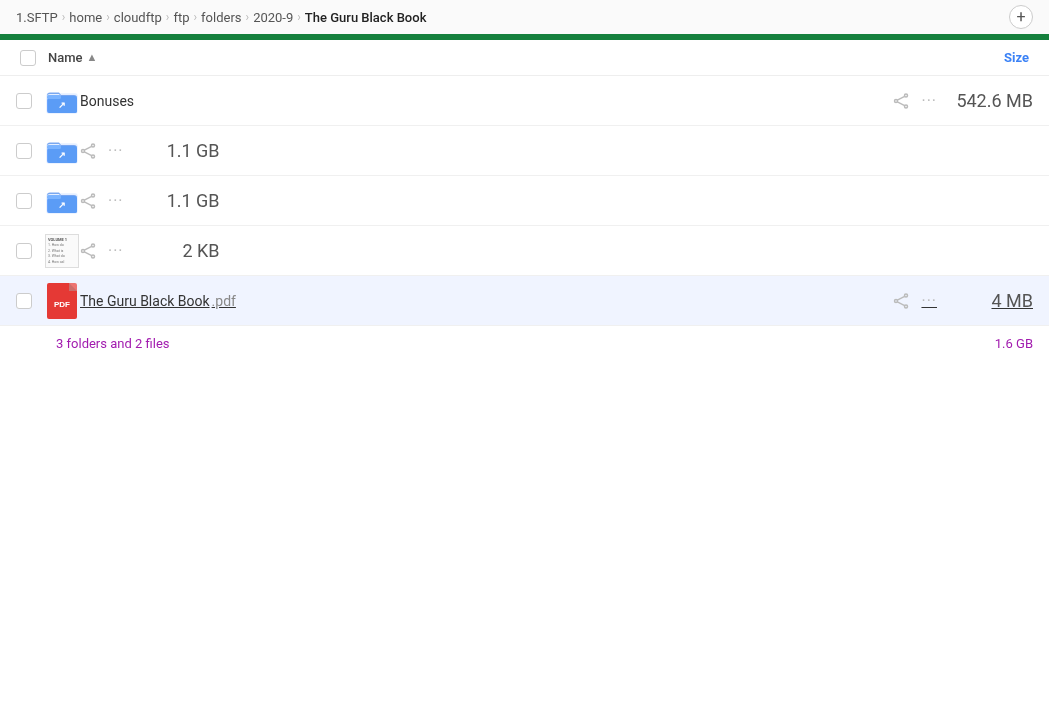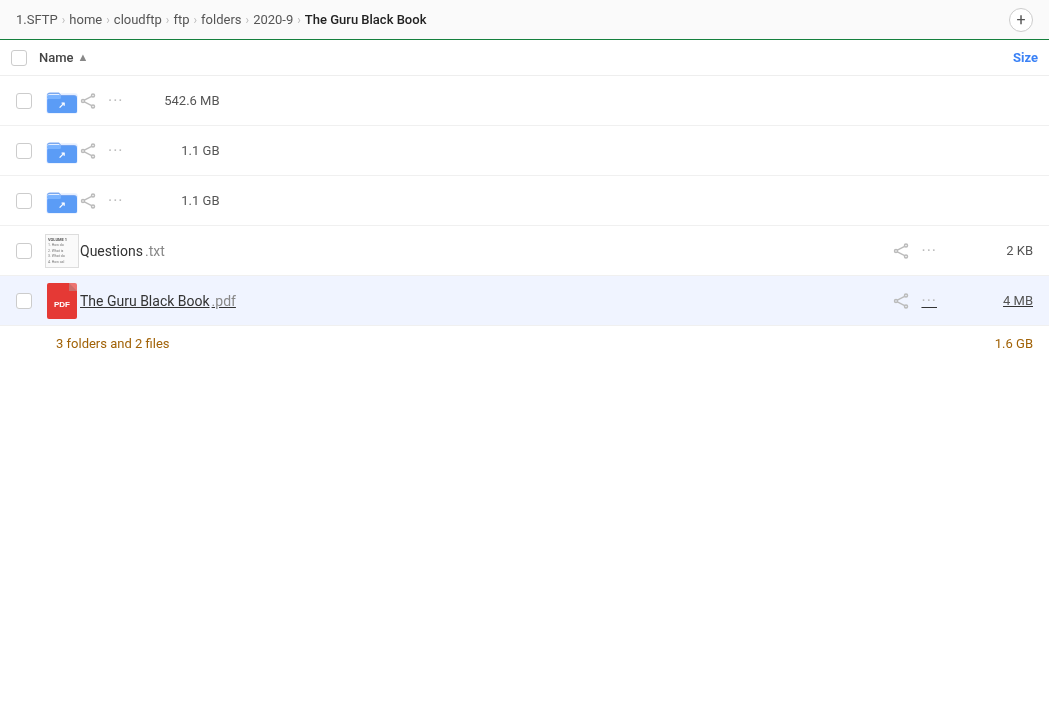--- a/index.html
+++ b/index.html
@@ -12,21 +12,21 @@
       height: 720px;
       overflow: hidden;
     }
 
     
     .breadcrumb {
       display: flex;
       align-items: center;
       padding: 0 16px;
       height: 40px;
-      border-bottom: 1px solid #15803d;
+      border-bottom: 6px solid #15803d;
       background: #fafafa;
     }
     .breadcrumb-item {
       display: flex;
       align-items: center;
       color: #555;
       font-size: 13px;
       cursor: pointer;
     }
     .breadcrumb-item.active {
@@ -51,21 +51,21 @@
       margin-left: 8px;
       color: #555;
       font-size: 16px;
       line-height: 1;
     }
 
     
     .file-header {
       display: flex;
       align-items: center;
-      padding: 0 11px;
+      padding: 0 20px;
       height: 36px;
       border-bottom: 1px solid #eee;
       color: #777;
       font-size: 13px;
     }
     .header-checkbox {
       width: 28px;
       flex-shrink: 0;
     }
     .header-name {
@@ -138,34 +138,34 @@
       color: #bbb;
       cursor: pointer;
       font-size: 14px;
       display: flex;
       align-items: center;
     }
     .row-size {
       width: 80px;
       text-align: right;
       color: #555;
-      font-size: 13px;
+      font-size: 18px;
     }
     .folder-icon-svg {
       width: 32px;
       height: 28px;
     }
 
     
     .summary-row {
       display: flex;
       align-items: center;
       justify-content: space-between;
       padding: 10px 16px 10px 56px;
-      color: #a16207;
+      color: #a21caf;
       font-size: 13px;
     }
 
     
     .checkbox {
       width: 16px;
       height: 16px;
       border: 1.5px solid #ccc;
       border-radius: 3px;
       background: #fff;
@@ -248,20 +248,23 @@
       <svg class="folder-icon-svg" viewBox="0 0 32 28" fill="none" xmlns="http://www.w3.org/2000/svg">
         <rect x="1" y="7" width="30" height="19" rx="2" fill="#5c9bff" opacity="0.15" stroke="#5c9bff" stroke-width="1.5"></rect>
         <rect x="1" y="11" width="30" height="15" rx="2" fill="#5c9bff" opacity="0.9"></rect>
         <path d="M1 10 Q1 7 4 7 L13 7 L15 9.5 L28 9.5 Q31 9.5 31 12 L31 11 Q31 8 28 8 L15 8 L13 5.5 L4 5.5 Q1 5.5 1 8.5 Z" fill="#4a87e8" opacity="0.7"></path>
         <rect x="2" y="9" width="29" height="17" rx="2" fill="#5b9cf6"></rect>
         <rect x="1" y="8" width="14" height="4" rx="1.5" fill="#7ab3ff"></rect>
 
         <text x="16" y="21" text-anchor="middle" font-size="9" fill="white" font-weight="bold">↗</text>
       </svg>
       </div>
+      <div class="row-name">
+        <span class="row-name-text">Bonuses</span>
+      </div>
       <div class="row-actions">
         <div class="action-btn">
           <svg class="share-icon-svg" viewBox="0 0 16 16">
     <circle cx="13" cy="2.5" r="1.5" stroke="#bbb" stroke-width="1.5" fill="none"></circle>
     <circle cx="13" cy="13.5" r="1.5" stroke="#bbb" stroke-width="1.5" fill="none"></circle>
     <circle cx="3" cy="8" r="1.5" stroke="#bbb" stroke-width="1.5" fill="none"></circle>
     <line x1="4.3" y1="7.2" x2="11.7" y2="3.3" stroke="#bbb" stroke-width="1.3"></line>
     <line x1="4.3" y1="8.8" x2="11.7" y2="12.7" stroke="#bbb" stroke-width="1.3"></line>
   </svg>
         </div>
@@ -339,24 +342,20 @@
       </div>
       <div class="row-icon">
       <div class="txt-thumbnail" style="font-size:3px;color:#999;line-height:1.2;padding:3px 2px;">
         <div style="font-size:4px;color:#555;font-weight:bold;line-height:1.2">VOLUME 1</div>
         <div style="font-size:3.5px;color:#777;line-height:1.3">1. How do</div>
         <div style="font-size:3.5px;color:#777;line-height:1.3">2. What is</div>
         <div style="font-size:3.5px;color:#777;line-height:1.3">3. What do</div>
         <div style="font-size:3.5px;color:#777;line-height:1.3">4. How cal</div>
       </div>
       </div>
-      <div class="row-name">
-        <span class="row-name-text">Questions</span>
-        <span class="row-name-ext">.txt</span>
-      </div>
       <div class="row-actions">
         <div class="action-btn">
           <svg class="share-icon-svg" viewBox="0 0 16 16">
     <circle cx="13" cy="2.5" r="1.5" stroke="#bbb" stroke-width="1.5" fill="none"></circle>
     <circle cx="13" cy="13.5" r="1.5" stroke="#bbb" stroke-width="1.5" fill="none"></circle>
     <circle cx="3" cy="8" r="1.5" stroke="#bbb" stroke-width="1.5" fill="none"></circle>
     <line x1="4.3" y1="7.2" x2="11.7" y2="3.3" stroke="#bbb" stroke-width="1.3"></line>
     <line x1="4.3" y1="8.8" x2="11.7" y2="12.7" stroke="#bbb" stroke-width="1.3"></line>
   </svg>
         </div>

